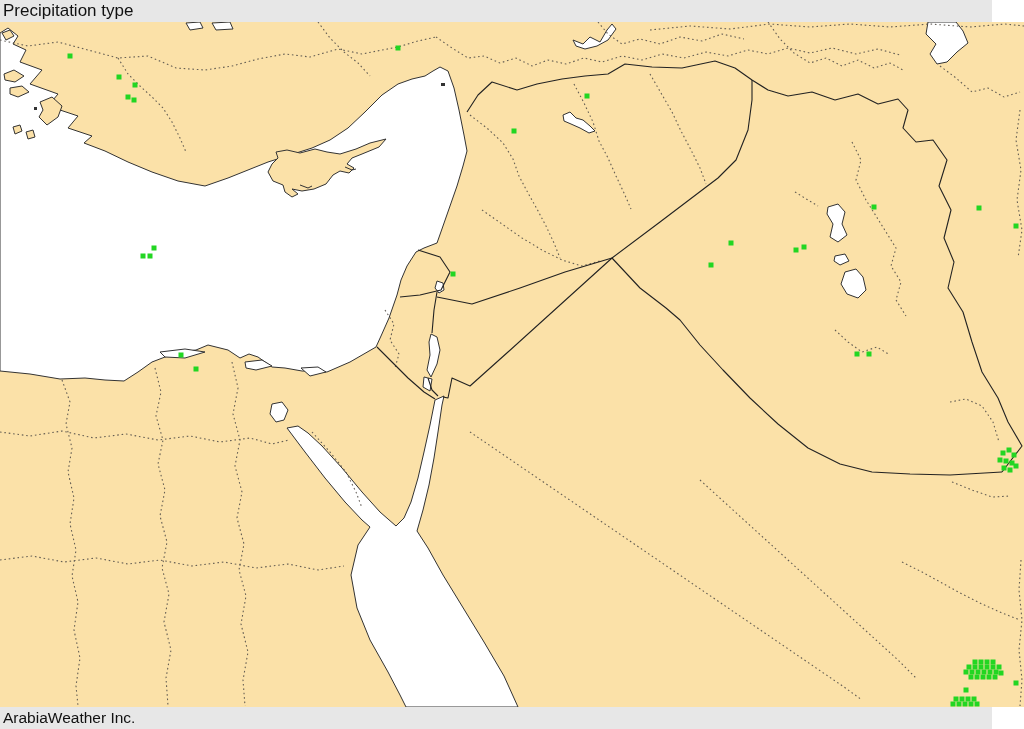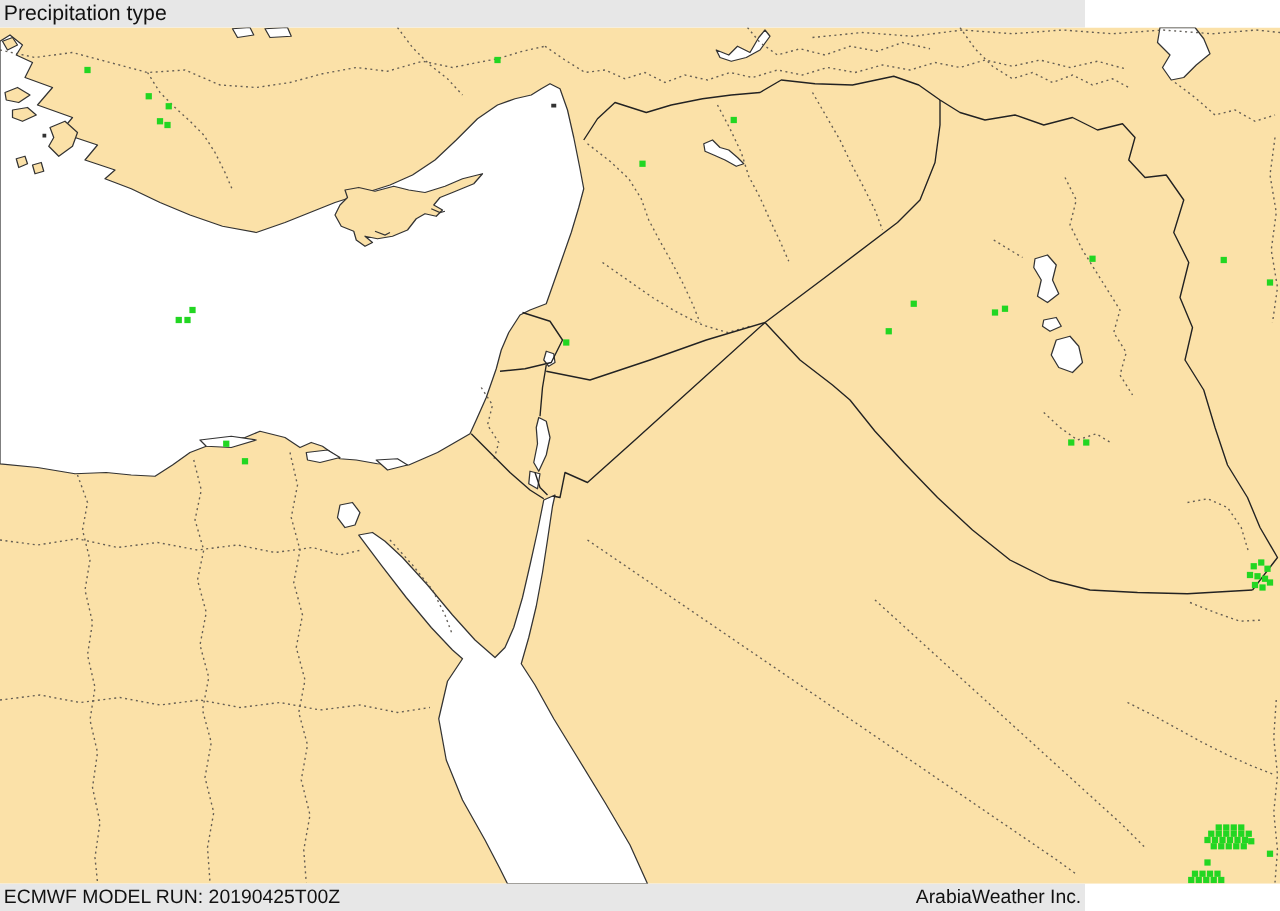--- a/index.html
+++ b/index.html
@@ -1,18 +1,18 @@
 <!DOCTYPE html>
 <html><head>
 <meta charset="utf-8">
 <style>
   html,body{margin:0;padding:0;background:#fff;}
   body{width:1024px;height:729px;position:relative;overflow:hidden;
        font-family:"Liberation Sans",sans-serif;}
-  .bar{position:absolute;left:0;width:868px;height:22px;background:#e7e7e7;
+  .bar{position:absolute;left:0;width:992px;height:22px;background:#e7e7e7;
        display:flex;justify-content:space-between;align-items:center;
        box-sizing:border-box;padding:0 3px;color:#111;}
   .bar.top{top:0;}
   .bar.bottom{top:707px;}
   .bar .lbl{font-size:17px;line-height:20px;white-space:nowrap;}
   .bar.bottom .lbl{font-size:15.5px;}
   #map-wrap{position:absolute;top:22px;left:0;width:1024px;height:685px;}
   svg{display:block;}
 </style>
 </head>
@@ -177,15 +177,14 @@
         <rect x="950.5" y="701.5" width="5" height="5" fill="#22d622"></rect>
         <rect x="956.5" y="701.5" width="5" height="5" fill="#22d622"></rect>
         <rect x="962.5" y="701.5" width="5" height="5" fill="#22d622"></rect>
         <rect x="968.5" y="701.5" width="5" height="5" fill="#22d622"></rect>
         <rect x="974.5" y="701.5" width="5" height="5" fill="#22d622"></rect>
       </g>
 </svg>
 </div>
 
 <div class="bar bottom" style="background: rgb(231, 231, 231); color: rgb(17, 17, 17);">
-  <span class="lbl">ECMWF MODEL RUN: 20190425T00Z</span>
   <span class="lbl">ArabiaWeather Inc.</span>
 </div>
 
 </body></html>

